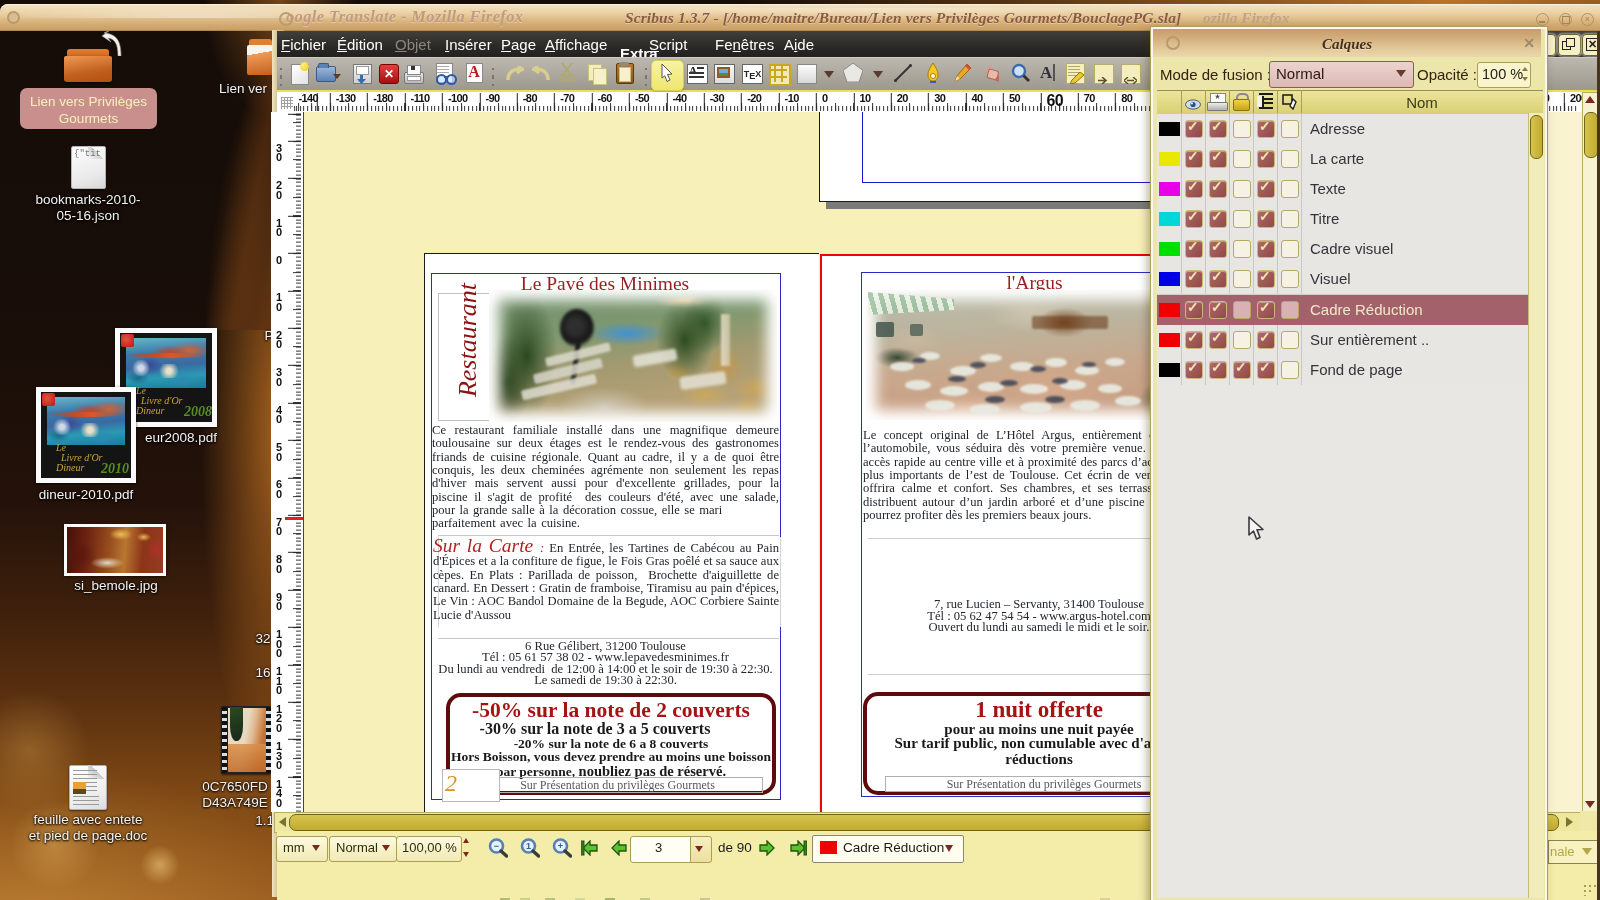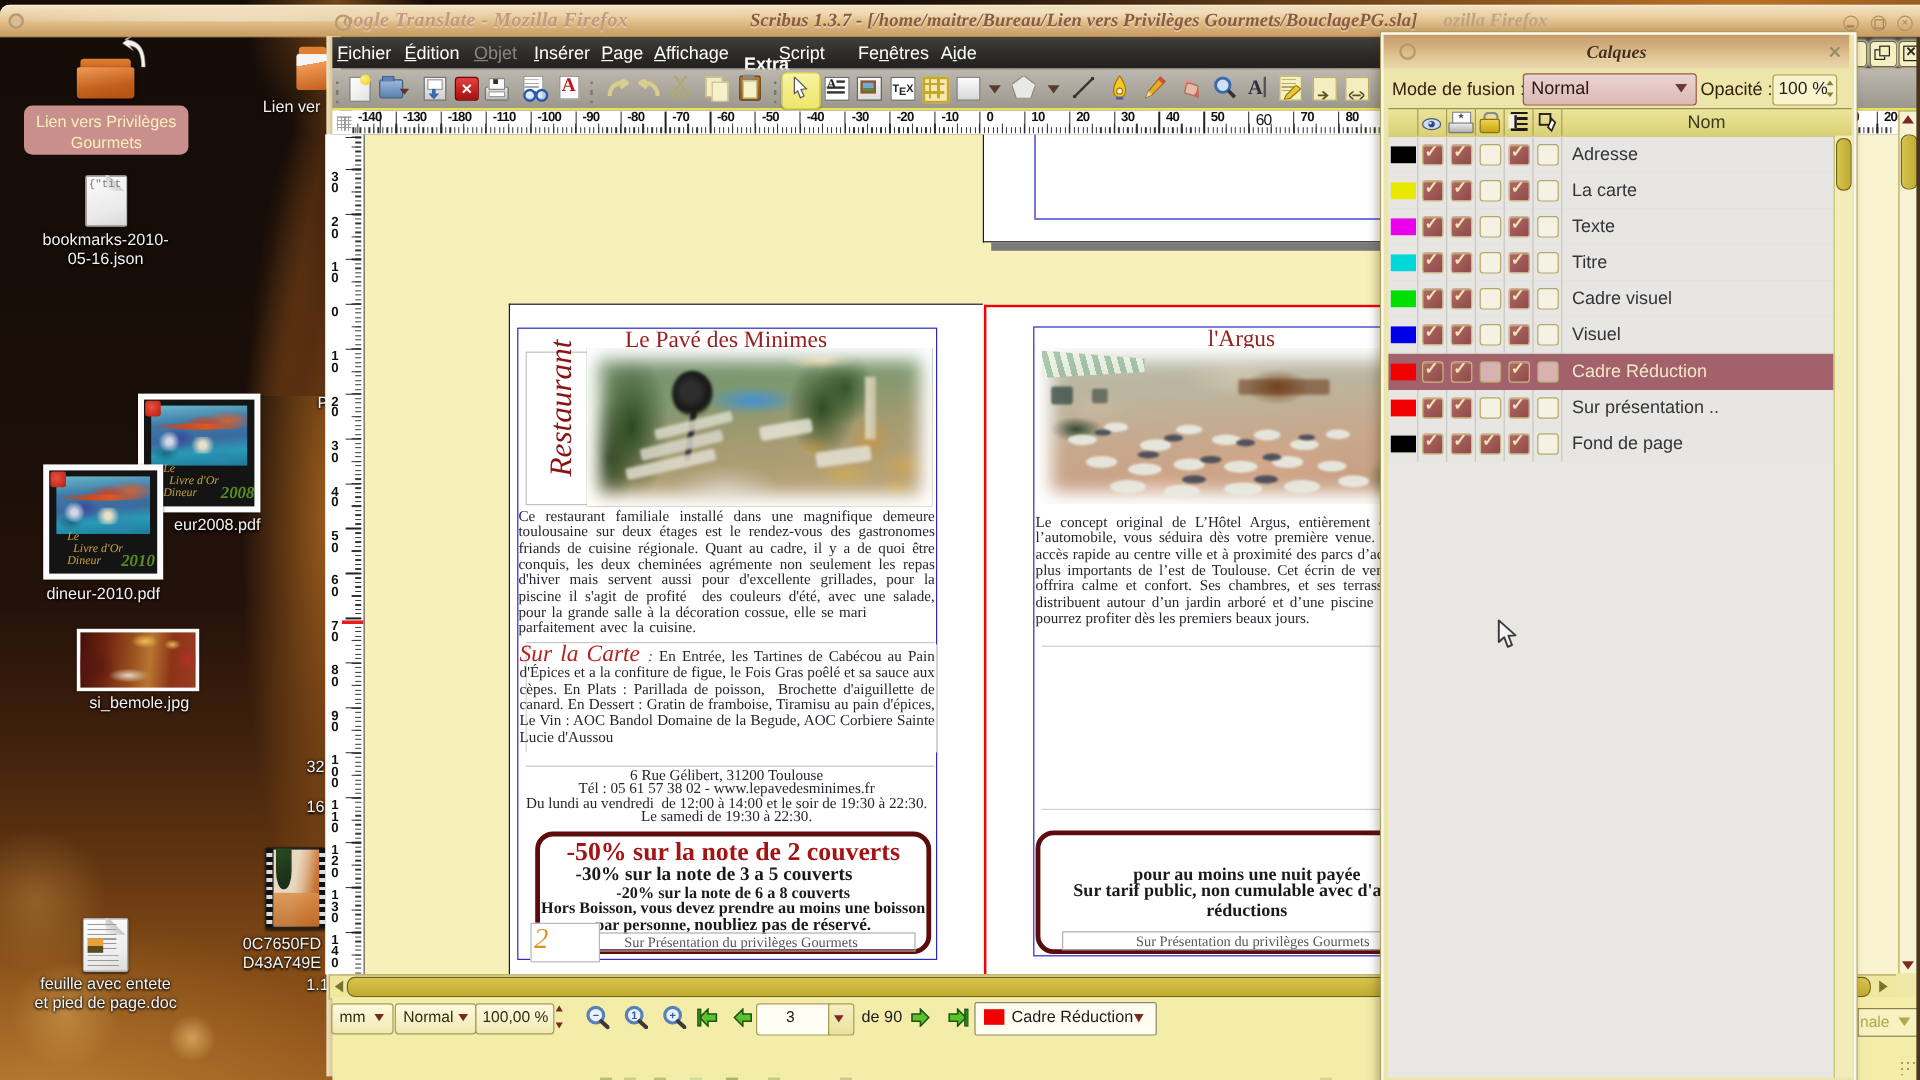--- a/index.html
+++ b/index.html
@@ -273,21 +273,21 @@
     <i class="ab" style="left:379.4px;top:0;font-style:normal;font-size:11px;font-weight:bold;color:#111;letter-spacing:-0.6px;">-40</i>
     <i class="ab" style="left:416.8px;top:0;font-style:normal;font-size:11px;font-weight:bold;color:#111;letter-spacing:-0.6px;">-30</i>
     <i class="ab" style="left:454.2px;top:0;font-style:normal;font-size:11px;font-weight:bold;color:#111;letter-spacing:-0.6px;">-20</i>
     <i class="ab" style="left:491.6px;top:0;font-style:normal;font-size:11px;font-weight:bold;color:#111;letter-spacing:-0.6px;">-10</i>
     <i class="ab" style="left:529.0px;top:0;font-style:normal;font-size:11px;font-weight:bold;color:#111;letter-spacing:-0.6px;">0</i>
     <i class="ab" style="left:566.4px;top:0;font-style:normal;font-size:11px;font-weight:bold;color:#111;letter-spacing:-0.6px;">10</i>
     <i class="ab" style="left:603.8px;top:0;font-style:normal;font-size:11px;font-weight:bold;color:#111;letter-spacing:-0.6px;">20</i>
     <i class="ab" style="left:641.2px;top:0;font-style:normal;font-size:11px;font-weight:bold;color:#111;letter-spacing:-0.6px;">30</i>
     <i class="ab" style="left:678.6px;top:0;font-style:normal;font-size:11px;font-weight:bold;color:#111;letter-spacing:-0.6px;">40</i>
     <i class="ab" style="left:716.0px;top:0;font-style:normal;font-size:11px;font-weight:bold;color:#111;letter-spacing:-0.6px;">50</i>
-    <i class="ab" style="left:753.4px;top:0;font-style:normal;font-size:13px;font-weight:normal;color:#111;letter-spacing:-0.6px;">60</i>
+    <i class="ab" style="left:753.4px;top:0;font-style:normal;font-size:16px;font-weight:bold;color:#111;letter-spacing:-0.6px;">60</i>
     <i class="ab" style="left:790.8px;top:0;font-style:normal;font-size:11px;font-weight:bold;color:#111;letter-spacing:-0.6px;">70</i>
     <i class="ab" style="left:828.2px;top:0;font-style:normal;font-size:11px;font-weight:bold;color:#111;letter-spacing:-0.6px;">80</i>
     <i class="ab" style="left:865.6px;top:0;font-style:normal;font-size:11px;font-weight:bold;color:#111;letter-spacing:-0.6px;">90</i>
     <i class="ab" style="left:903.0px;top:0;font-style:normal;font-size:11px;font-weight:bold;color:#111;letter-spacing:-0.6px;">100</i>
     <i class="ab" style="left:940.4px;top:0;font-style:normal;font-size:11px;font-weight:bold;color:#111;letter-spacing:-0.6px;">110</i>
     <i class="ab" style="left:977.8px;top:0;font-style:normal;font-size:11px;font-weight:bold;color:#111;letter-spacing:-0.6px;">120</i>
     <i class="ab" style="left:1015.2px;top:0;font-style:normal;font-size:11px;font-weight:bold;color:#111;letter-spacing:-0.6px;">130</i>
     <i class="ab" style="left:1052.6px;top:0;font-style:normal;font-size:11px;font-weight:bold;color:#111;letter-spacing:-0.6px;">140</i>
     <i class="ab" style="left:1090.0px;top:0;font-style:normal;font-size:11px;font-weight:bold;color:#111;letter-spacing:-0.6px;">150</i>
     <i class="ab" style="left:1127.4px;top:0;font-style:normal;font-size:11px;font-weight:bold;color:#111;letter-spacing:-0.6px;">160</i>
@@ -415,22 +415,24 @@
       <div class="ab" style="left:165px;top:142px;width:20px;height:7px;border-radius:50%;background:#323c50;opacity:.8;filter:blur(.8px);"></div>
       <div class="ab" style="left:225px;top:142px;width:20px;height:7px;border-radius:50%;background:#323c50;opacity:.8;filter:blur(.8px);"></div>
       <div class="ab ser" style="left:43px;top:174.0px;width:400px;font-size:12.6px;color:#23262e;white-space:nowrap;word-spacing:4.2px;">Le concept original de L’Hôtel Argus, entièrement conçu</div>
       <div class="ab ser" style="left:43px;top:187.3px;width:400px;font-size:12.6px;color:#23262e;white-space:nowrap;word-spacing:2.6px;">l’automobile, vous séduira dès votre première venue. Avec</div>
       <div class="ab ser" style="left:43px;top:200.7px;width:400px;font-size:12.6px;color:#23262e;white-space:nowrap;word-spacing:0.6px;">accès rapide au centre ville et à proximité des parcs d’activités</div>
       <div class="ab ser" style="left:43px;top:214.1px;width:400px;font-size:12.6px;color:#23262e;white-space:nowrap;word-spacing:2.2px;">plus importants de l’est de Toulouse. Cet écrin de verdure</div>
       <div class="ab ser" style="left:43px;top:227.4px;width:400px;font-size:12.6px;color:#23262e;white-space:nowrap;word-spacing:3.4px;">offrira calme et confort. Ses chambres, et ses terrasses se</div>
       <div class="ab ser" style="left:43px;top:240.8px;width:400px;font-size:12.6px;color:#23262e;white-space:nowrap;word-spacing:2.2px;">distribuent autour d’un jardin arboré et d’une piscine dont</div>
       <div class="ab ser" style="left:43px;top:254.1px;width:400px;font-size:12.6px;color:#23262e;white-space:nowrap;word-spacing:0px;">pourrez profiter dès les premiers beaux jours.</div>
       <div class="ab" style="left:48px;top:284px;width:345px;height:1px;background:#d0d0d0;"></div>
+      <div class="ab ser ctr" style="left:43px;top:345px;width:352px;font-size:12.6px;line-height:11.5px;color:#23262e;">7, rue Lucien – Servanty, 31400 Toulouse<br>Tél : 05 62 47 54 54 - www.argus-hotel.com<br>Ouvert du lundi au samedi le midi et le soir.</div>
       <div class="ab" style="left:48px;top:420px;width:345px;height:1px;background:#d0d0d0;"></div>
       <div class="ab" style="left:43px;top:438px;width:350px;height:95px;border:4px solid #5c0c0c;border-radius:15px;background:#fff;"></div>
+      <div class="ab ser ctr" style="left:43px;top:443px;width:352px;font-size:23px;font-weight:bold;color:#a41414;">1 nuit offerte</div>
       <div class="ab ser ctr" style="left:43px;top:467px;width:352px;font-size:15px;font-weight:bold;color:#1a1a1a;">pour au moins une nuit payée</div>
       <div class="ab ser ctr" style="left:43px;top:482px;width:352px;font-size:15px;font-weight:bold;color:#1a1a1a;line-height:15.5px;">Sur tarif public, non cumulable avec d'autres<br>réductions</div>
       <div class="ab ser ctr" style="left:65px;top:522px;width:316px;height:14px;border:1px solid #b0b0b0;font-size:12px;color:#55585e;">Sur Présentation du privilèges Gourmets</div>
     </div>
     <div class="ab" style="left:516px;top:142px;width:394px;height:558px;border:2px solid #ee0400;border-bottom:none;box-sizing:border-box;"></div>
   </div>
 
 <div class="ab" style="left:1582px;top:92px;width:16px;height:719px;background:#f7f3d2;border:1px solid #b5ad62;"></div>
 <div class="ab" style="left:1585px;top:96px;width:0;height:0;border-left:5px solid transparent;border-right:5px solid transparent;border-bottom:7px solid #7a2820;"></div>
 <div class="ab" style="left:1584px;top:112px;width:12px;height:44px;background:linear-gradient(90deg,#d6c44e,#c1ab31);border:1px solid #6f6519;border-radius:6px;"></div>
@@ -662,21 +664,21 @@
     <div class="ab" style="left:1301px;top:325px;width:1px;height:30px;background:#c9c7c2;"></div>
     <div class="ab" style="left:1159px;top:333px;width:21px;height:14px;background:#f00000;"></div>
     <div class="ab" style="left:1185px;top:331px;width:16px;height:16px;background:linear-gradient(135deg,#b06a66,#8f4a49);border:1px solid #c9b87a;border-radius:3px;box-shadow:inset 0 1px 0 rgba(255,255,255,.35);"></div>
     <div class="ab" style="left:1187px;top:329px;width:14px;height:14px;color:#f3e3b3;font-size:14px;font-weight:bold;">✓</div>
     <div class="ab" style="left:1209px;top:331px;width:16px;height:16px;background:linear-gradient(135deg,#b06a66,#8f4a49);border:1px solid #c9b87a;border-radius:3px;box-shadow:inset 0 1px 0 rgba(255,255,255,.35);"></div>
     <div class="ab" style="left:1211px;top:329px;width:14px;height:14px;color:#f3e3b3;font-size:14px;font-weight:bold;">✓</div>
     <div class="ab" style="left:1233px;top:331px;width:16px;height:16px;background:#f5f2e4;border:1px solid #b5a868;border-radius:3px;"></div>
     <div class="ab" style="left:1257px;top:331px;width:16px;height:16px;background:linear-gradient(135deg,#b06a66,#8f4a49);border:1px solid #c9b87a;border-radius:3px;box-shadow:inset 0 1px 0 rgba(255,255,255,.35);"></div>
     <div class="ab" style="left:1259px;top:329px;width:14px;height:14px;color:#f3e3b3;font-size:14px;font-weight:bold;">✓</div>
     <div class="ab" style="left:1281px;top:331px;width:16px;height:16px;background:#f5f2e4;border:1px solid #b5a868;border-radius:3px;"></div>
-    <div class="ab" style="left:1310px;top:331px;font-size:15px;color:#33343a;">Sur présentation ..</div>
+    <div class="ab" style="left:1310px;top:331px;font-size:15px;color:#33343a;">Sur entièrement ..</div>
     <div class="ab" style="left:1157px;top:355px;width:371px;height:30px;background:#e8e6e2;border-bottom:1px solid #d0cec9;"></div>
     <div class="ab" style="left:1181px;top:355px;width:1px;height:30px;background:#c9c7c2;"></div>
     <div class="ab" style="left:1205px;top:355px;width:1px;height:30px;background:#c9c7c2;"></div>
     <div class="ab" style="left:1229px;top:355px;width:1px;height:30px;background:#c9c7c2;"></div>
     <div class="ab" style="left:1253px;top:355px;width:1px;height:30px;background:#c9c7c2;"></div>
     <div class="ab" style="left:1277px;top:355px;width:1px;height:30px;background:#c9c7c2;"></div>
     <div class="ab" style="left:1301px;top:355px;width:1px;height:30px;background:#c9c7c2;"></div>
     <div class="ab" style="left:1159px;top:363px;width:21px;height:14px;background:#000000;"></div>
     <div class="ab" style="left:1185px;top:361px;width:16px;height:16px;background:linear-gradient(135deg,#b06a66,#8f4a49);border:1px solid #c9b87a;border-radius:3px;box-shadow:inset 0 1px 0 rgba(255,255,255,.35);"></div>
     <div class="ab" style="left:1187px;top:359px;width:14px;height:14px;color:#f3e3b3;font-size:14px;font-weight:bold;">✓</div>

